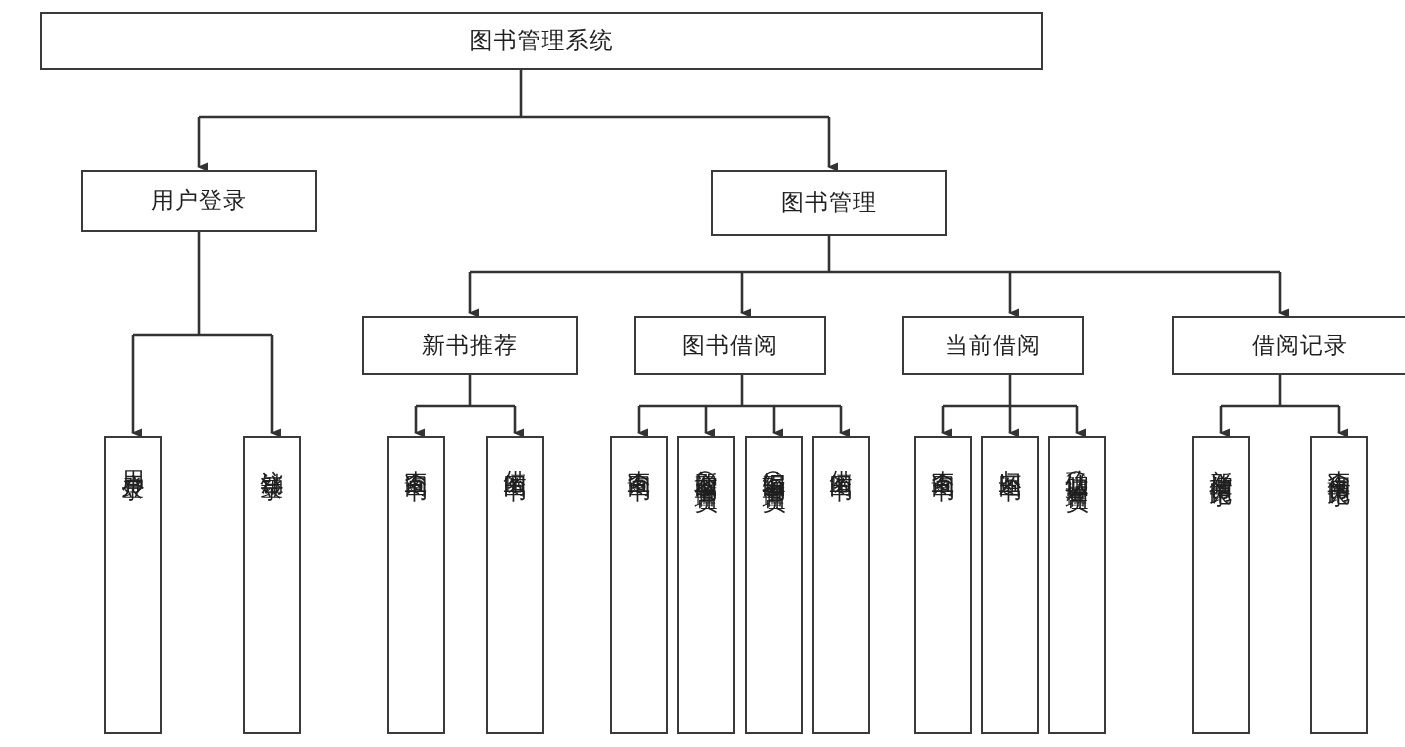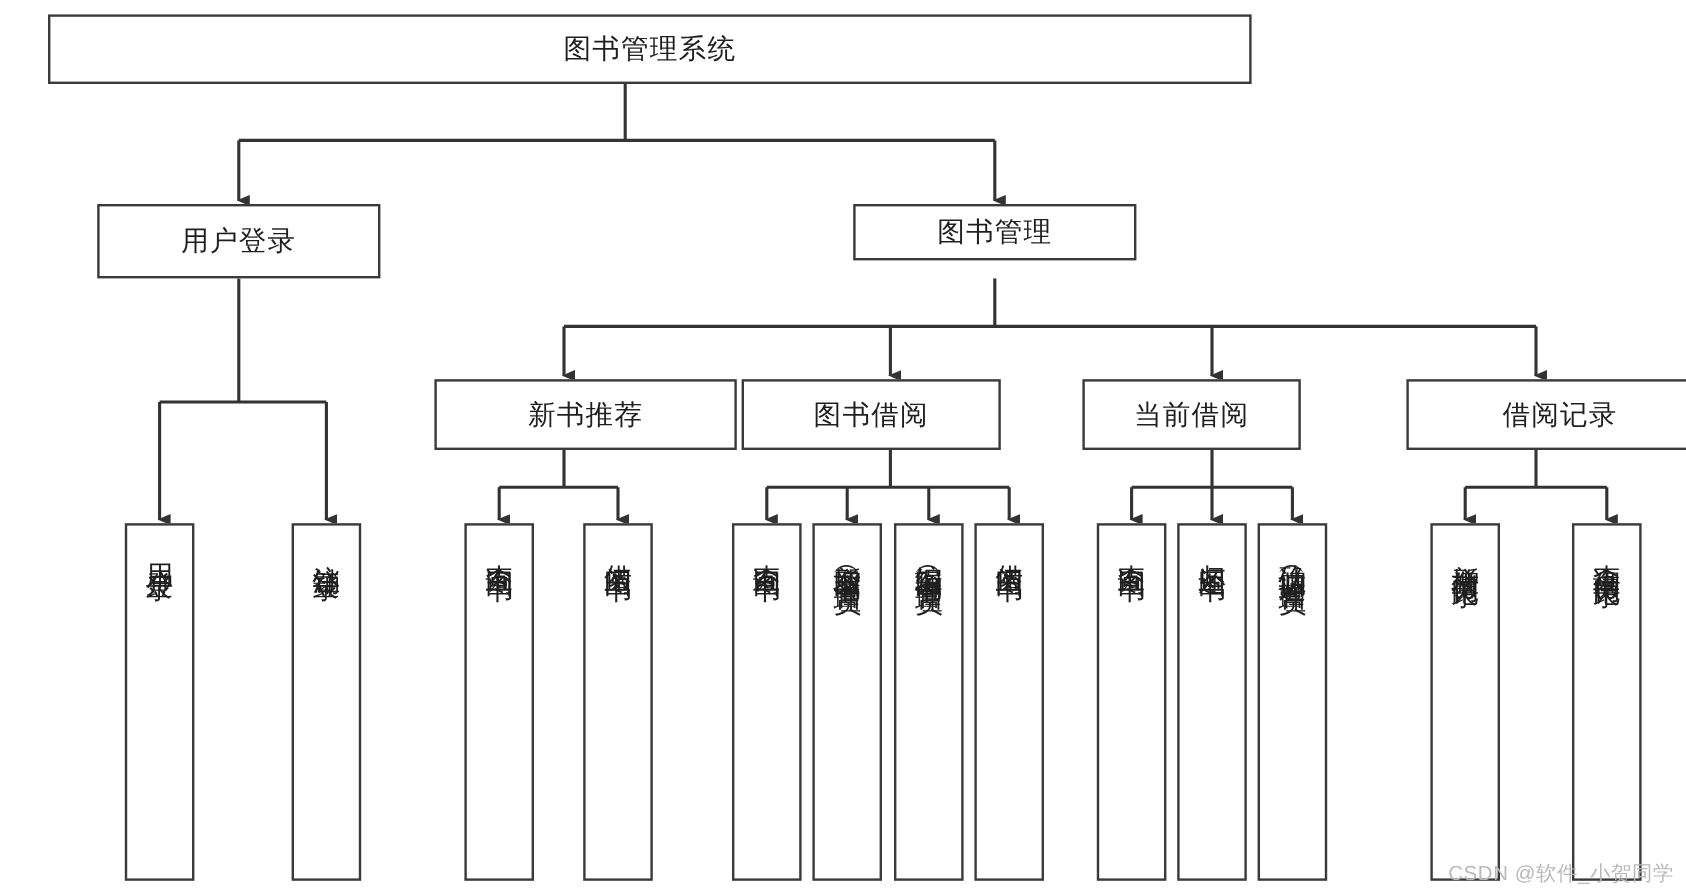--- a/index.html
+++ b/index.html
@@ -115,27 +115,27 @@
       </g>
   </svg>
 
   <div id="node-layer">
       <div class="node horiz" style="left: 20px; top: 12px; width: 1003px; height: 58px; margin-left: 20px;">
         <span class="lbl">图书管理系统</span>
       </div>
       <div class="node horiz" style="left: 81px; top: 170px; width: 236px; height: 62px;">
         <span class="lbl">用户登录</span>
       </div>
-      <div class="node horiz" style="left: 711px; top: 170px; width: 236px; height: 47px;">
+      <div class="node horiz" style="left: 711px; top: 170px; width: 236px; height: 66px;">
         <span class="lbl">图书管理</span>
       </div>
-      <div class="node horiz" style="left: 362px; top: 316px; width: 252px; height: 59px;">
+      <div class="node horiz" style="left: 362px; top: 316px; width: 216px; height: 59px;">
         <span class="lbl">新书推荐</span>
       </div>
-      <div class="node horiz" style="left: 618px; top: 316px; width: 216px; height: 59px;">
+      <div class="node horiz" style="left: 634px; top: 316px; width: 192px; height: 59px;">
         <span class="lbl">图书借阅</span>
       </div>
       <div class="node horiz" style="left: 902px; top: 316px; width: 182px; height: 59px;">
         <span class="lbl">当前借阅</span>
       </div>
       <div class="node horiz" style="left: 1172px; top: 316px; width: 256px; height: 59px;">
         <span class="lbl">借阅记录</span>
       </div>
       <div class="node vert" style="left: 104px; top: 436px; width: 58px; height: 298px;">
         <span class="lbl">用户登录</span>
@@ -171,14 +171,13 @@
         <span class="lbl">确认归还（管理员）</span>
       </div>
       <div class="node vert" style="left: 1192px; top: 436px; width: 58px; height: 298px;">
         <span class="lbl">新增借阅记录</span>
       </div>
       <div class="node vert" style="left: 1310px; top: 436px; width: 58px; height: 298px;">
         <span class="lbl">查询借阅记录</span>
       </div>
     </div>
 
-  <div class="watermark">CSDN @软件_小贺同学</div>
 </div>
 
 </body></html>

